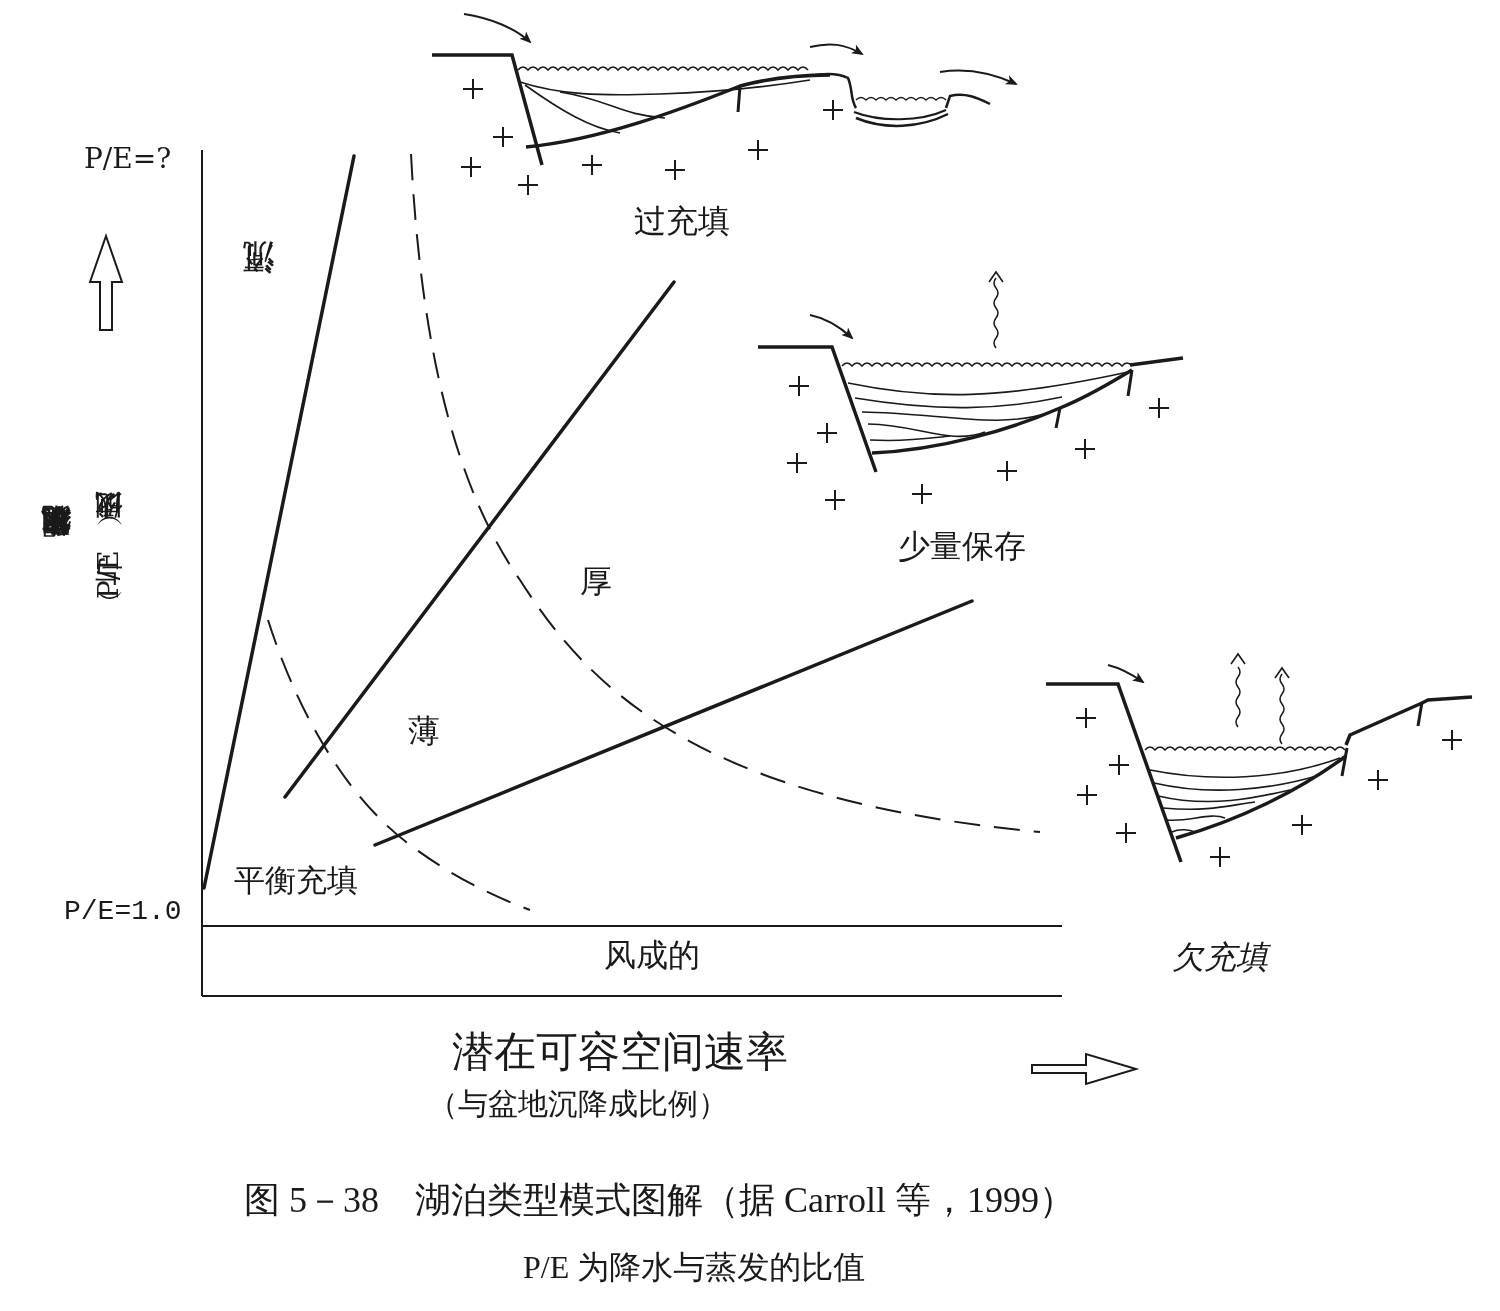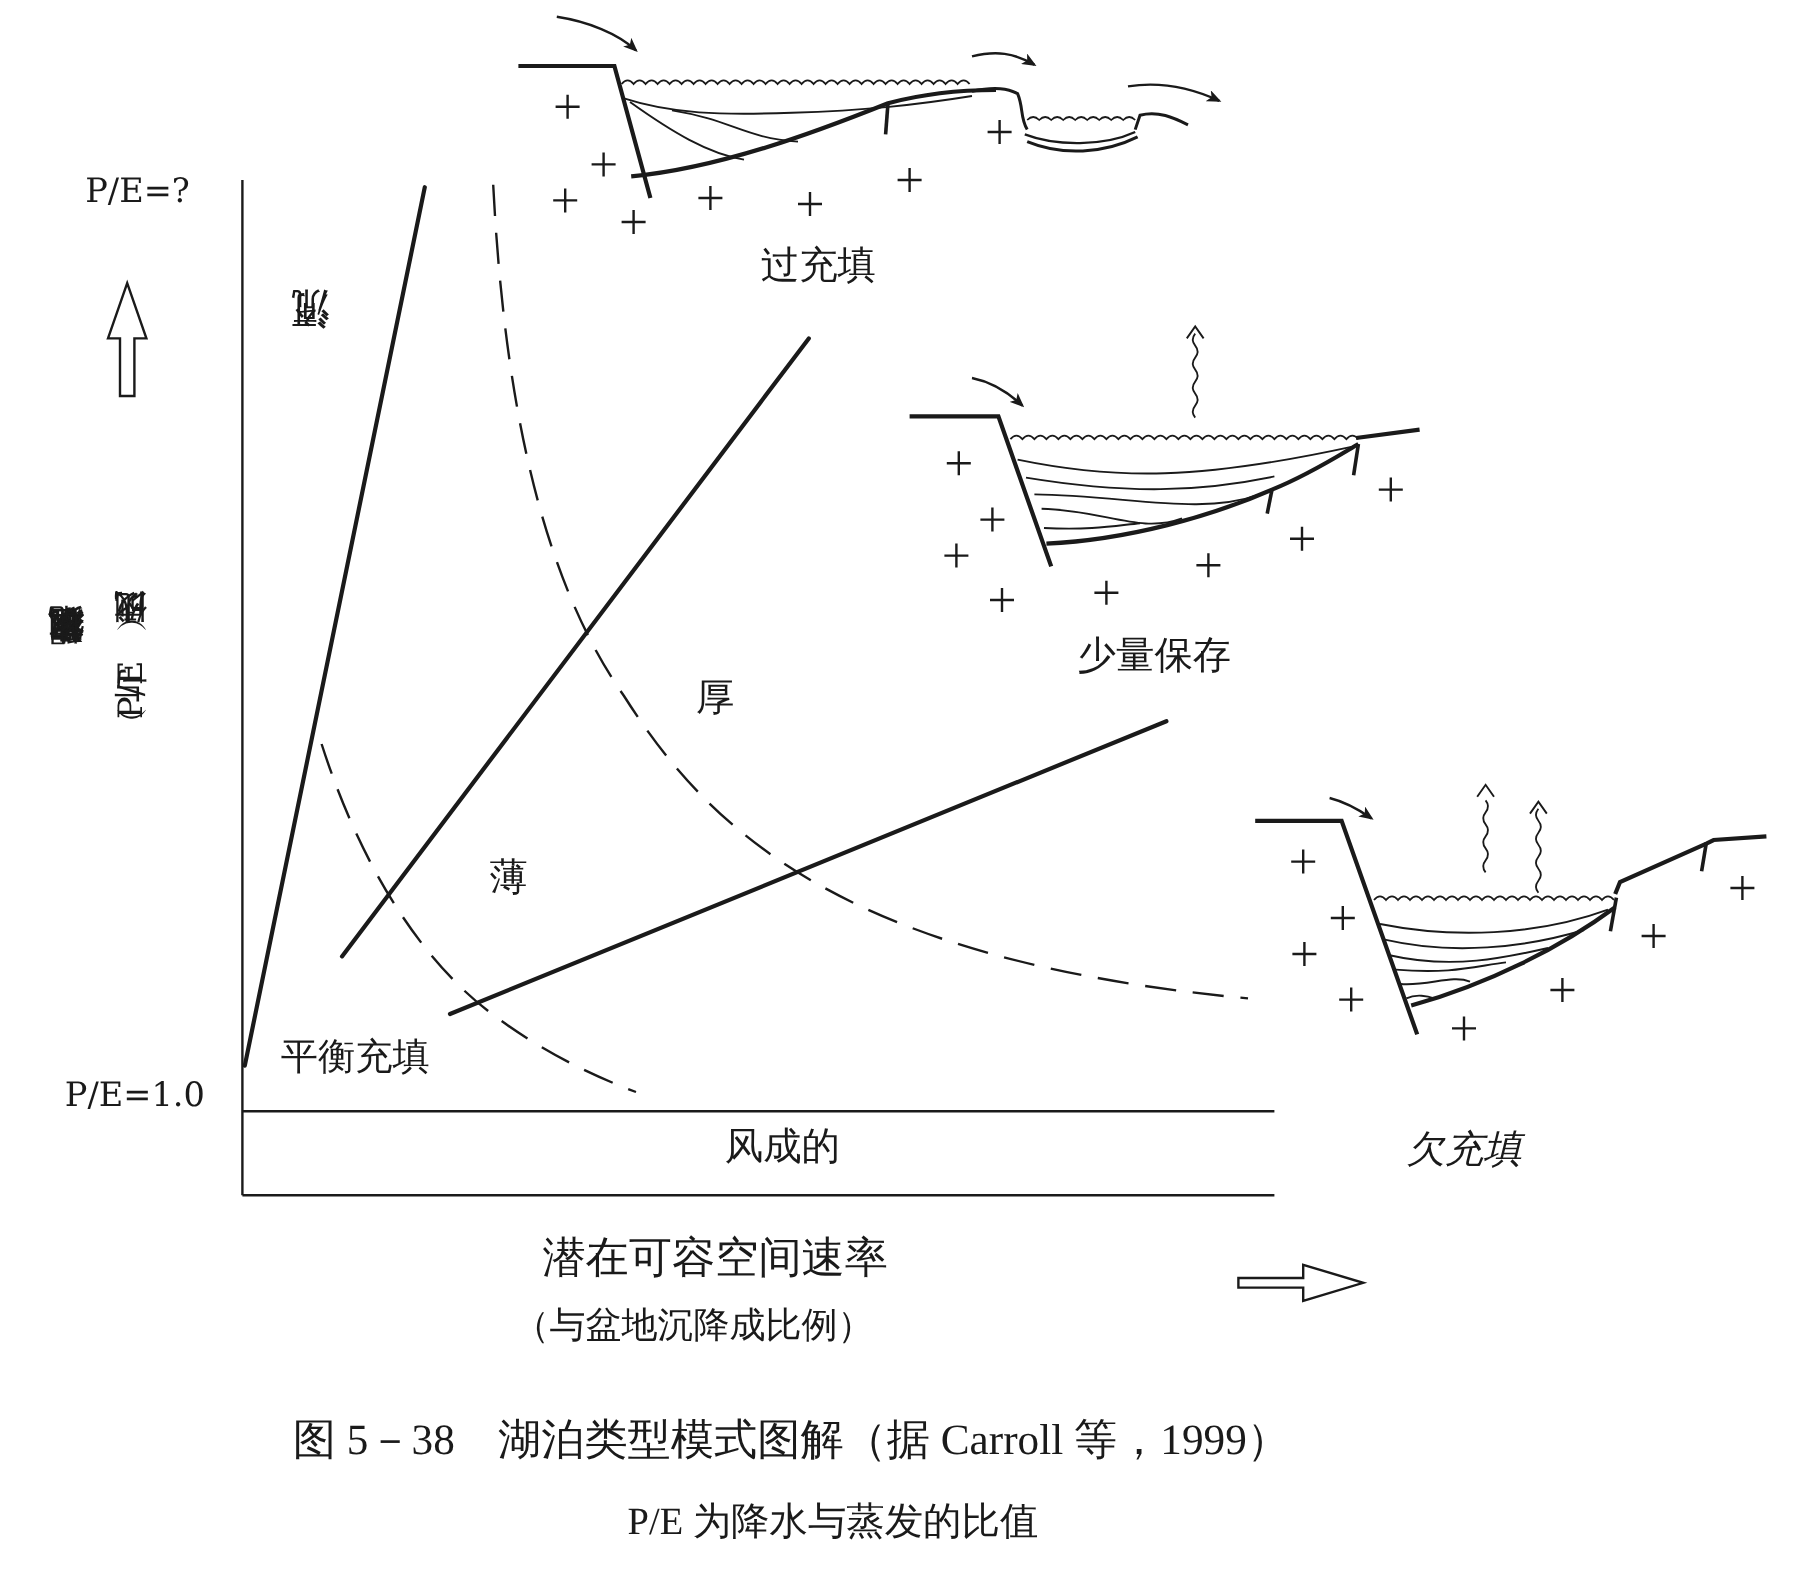--- a/index.html
+++ b/index.html
@@ -4,21 +4,21 @@
 <style>
   html, body { margin: 0; padding: 0; background: #ffffff; }
   body { width: 1500px; height: 1311px; position: relative; overflow: hidden; font-family: "DejaVu Serif", "Liberation Serif", serif; color: #1a1a1a; }
   svg { position: absolute; left: 0; top: 0; }
   .lbl { position: absolute; white-space: nowrap; font-family: "DejaVu Serif", "Liberation Serif", serif; color: #1a1a1a; }
   .axis-val { font-size: 28px; }
   .region { font-size: 32px; }
   .basin-title { font-size: 32px; }
   .caption { font-size: 36px; font-family: "Liberation Serif", "DejaVu Serif", serif; }
   .subcaption { font-size: 32px; font-family: "Liberation Serif", "DejaVu Serif", serif; }
-  .xlab { font-size: 36px; }
+  .xlab { font-size: 42px; }
 </style>
 </head>
 <body>
 
 <svg width="1500" height="1311" viewBox="0 0 1500 1311">
   <defs>
     <marker id="ah" markerWidth="12" markerHeight="10" refX="10" refY="5" orient="auto" markerUnits="userSpaceOnUse">
       <path d="M0,0 L12,5 L0,10 L3,5 Z" fill="#1a1a1a"></path>
     </marker>
     <marker id="ahOpen" markerWidth="14" markerHeight="12" refX="7" refY="11" orient="0" markerUnits="userSpaceOnUse">
@@ -153,22 +153,22 @@
       <path d="M1087,785 v20 M1077,795 h20"></path>
       <path d="M1126,823 v20 M1116,833 h20"></path>
       <path d="M1220,847 v20 M1210,857 h20"></path>
       <path d="M1302,815 v20 M1292,825 h20"></path>
       <path d="M1378,770 v20 M1368,780 h20"></path>
       <path d="M1452,730 v20 M1442,740 h20"></path>
     </g>
   </g>
 </svg>
 
-<div class="lbl axis-val" style="left:71px; top:142px;text-align:right;">P/E=?</div>
-<div class="lbl axis-val" style="left:54px; top:896px;">P/E=1.0</div>
+<div class="lbl axis-val" style="left:84px; top:142px;text-align:right;">P/E=?</div>
+<div class="lbl axis-val" style="left:64px; top:896px;font-family:Liberation Mono, monospace;">P/E=1.0</div>
 
 <div class="lbl" style="left:36px; top:395px; width:40px; height:330px; transform: rotate(180deg); writing-mode: vertical-rl; font-size:30px; text-align:center;">水和沉积物充填速率</div>
 <div class="lbl" style="left:90px; top:425px; width:40px; height:300px; transform: rotate(180deg); writing-mode: vertical-rl; font-size:28px; text-align:center;">（与 P/E 成比例）</div>
 
 <div class="lbl region" style="left:236px; top:300px; writing-mode: vertical-rl; transform: rotate(180deg);">河流</div>
 <div class="lbl region" style="left:580px; top:560px;">厚</div>
 <div class="lbl region" style="left:408px; top:710px;">薄</div>
 <div class="lbl region" style="left:234px; top:860px; font-size:31px;">平衡充填</div>
 <div class="lbl region" style="left:604px; top:934px;">风成的</div>
 

